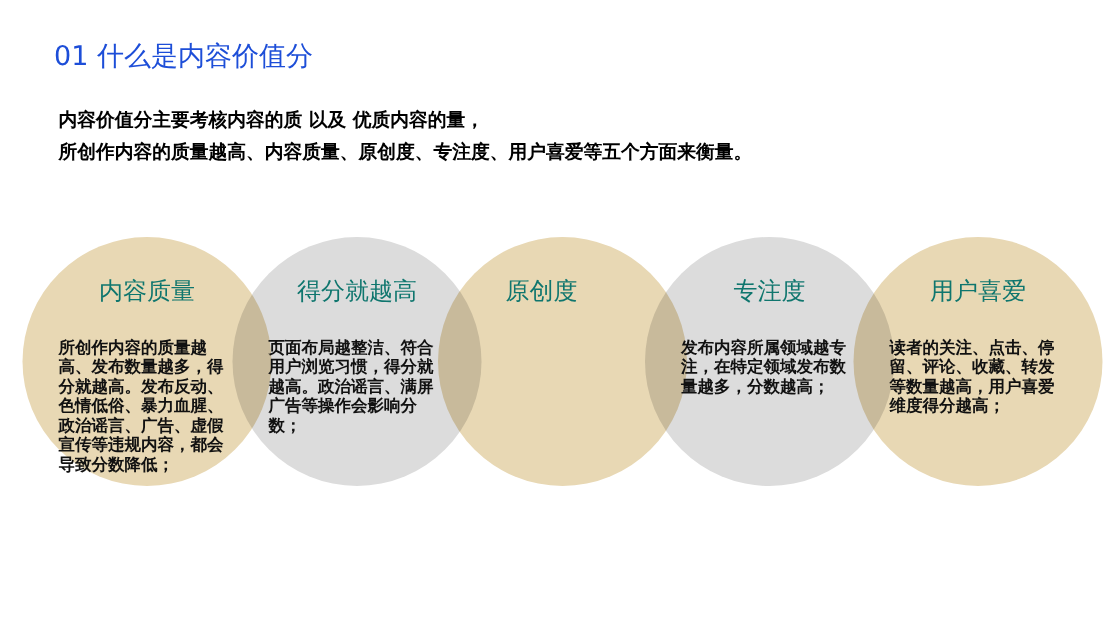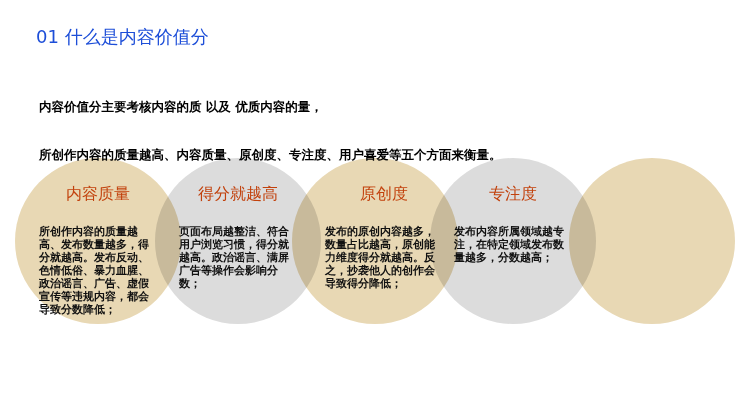--- a/index.html
+++ b/index.html
@@ -27,21 +27,21 @@
     }
     .intro {
       position: absolute;
       left: 39px;
       top: 69px;
       font-size: 12.5px;
       font-weight: bold;
       line-height: 21px;
       color: #000;
     }
-    .intro div { white-space: nowrap; margin-top: 27px; }
+    .intro div { white-space: nowrap; }
     .circles {
       position: absolute;
       left: 0;
       top: 0;
       width: 745px;
       height: 417px;
     }
     .circle {
       position: absolute;
       width: 166px;
@@ -57,21 +57,21 @@
       height: 166px;
     }
     .circle-heading {
       position: absolute;
       top: 26px;
       left: 0;
       width: 100%;
       text-align: center;
       font-size: 16px;
       font-weight: normal;
-      color: #c2410c;
+      color: #0f766e;
       white-space: nowrap;
     }
     .circle-body {
       position: absolute;
       top: 67px;
       left: 24px;
       width: 120px;
       font-size: 11px;
       font-weight: bold;
       line-height: 13px;
@@ -98,21 +98,24 @@
   <div class="circle beige" style="left:569px; top:158px;"></div>
 
   <div class="circle-text" style="left:15px; top:158px;">
     <div class="circle-heading">内容质量</div>
     <div class="circle-body">所创作内容的质量越高、发布数量越多，得分就越高。发布反动、色情低俗、暴力血腥、政治谣言、广告、虚假宣传等违规内容，都会导致分数降低；</div>
   </div>
   <div class="circle-text" style="left:155px; top:158px;">
     <div class="circle-heading">得分就越高</div>
     <div class="circle-body">页面布局越整洁、符合用户浏览习惯，得分就越高。政治谣言、满屏广告等操作会影响分数；</div>
   </div>
-  <div class="circle-text" style="left:301px; top:158px;">
+  <div class="circle-text" style="left:278px; top:158px;">
     <div class="circle-heading">原创度</div>
-    <div class="circle-body">发布的原创内容越多，数量占比越高，原创能力维度得分就越高。反之，抄袭他人的创作会导致得分降低；</div>
   </div>
   <div class="circle-text" style="left:430px; top:158px;">
     <div class="circle-heading">专注度</div>
     <div class="circle-body">发布内容所属领域越专注，在特定领域发布数量越多，分数越高；</div>
   </div>
+  <div class="circle-text" style="left:569px; top:158px;">
+    <div class="circle-heading">用户喜爱</div>
+    <div class="circle-body">读者的关注、点击、停留、评论、收藏、转发等数量越高，用户喜爱维度得分越高；</div>
+  </div>
 </div>
 
 </body></html>

